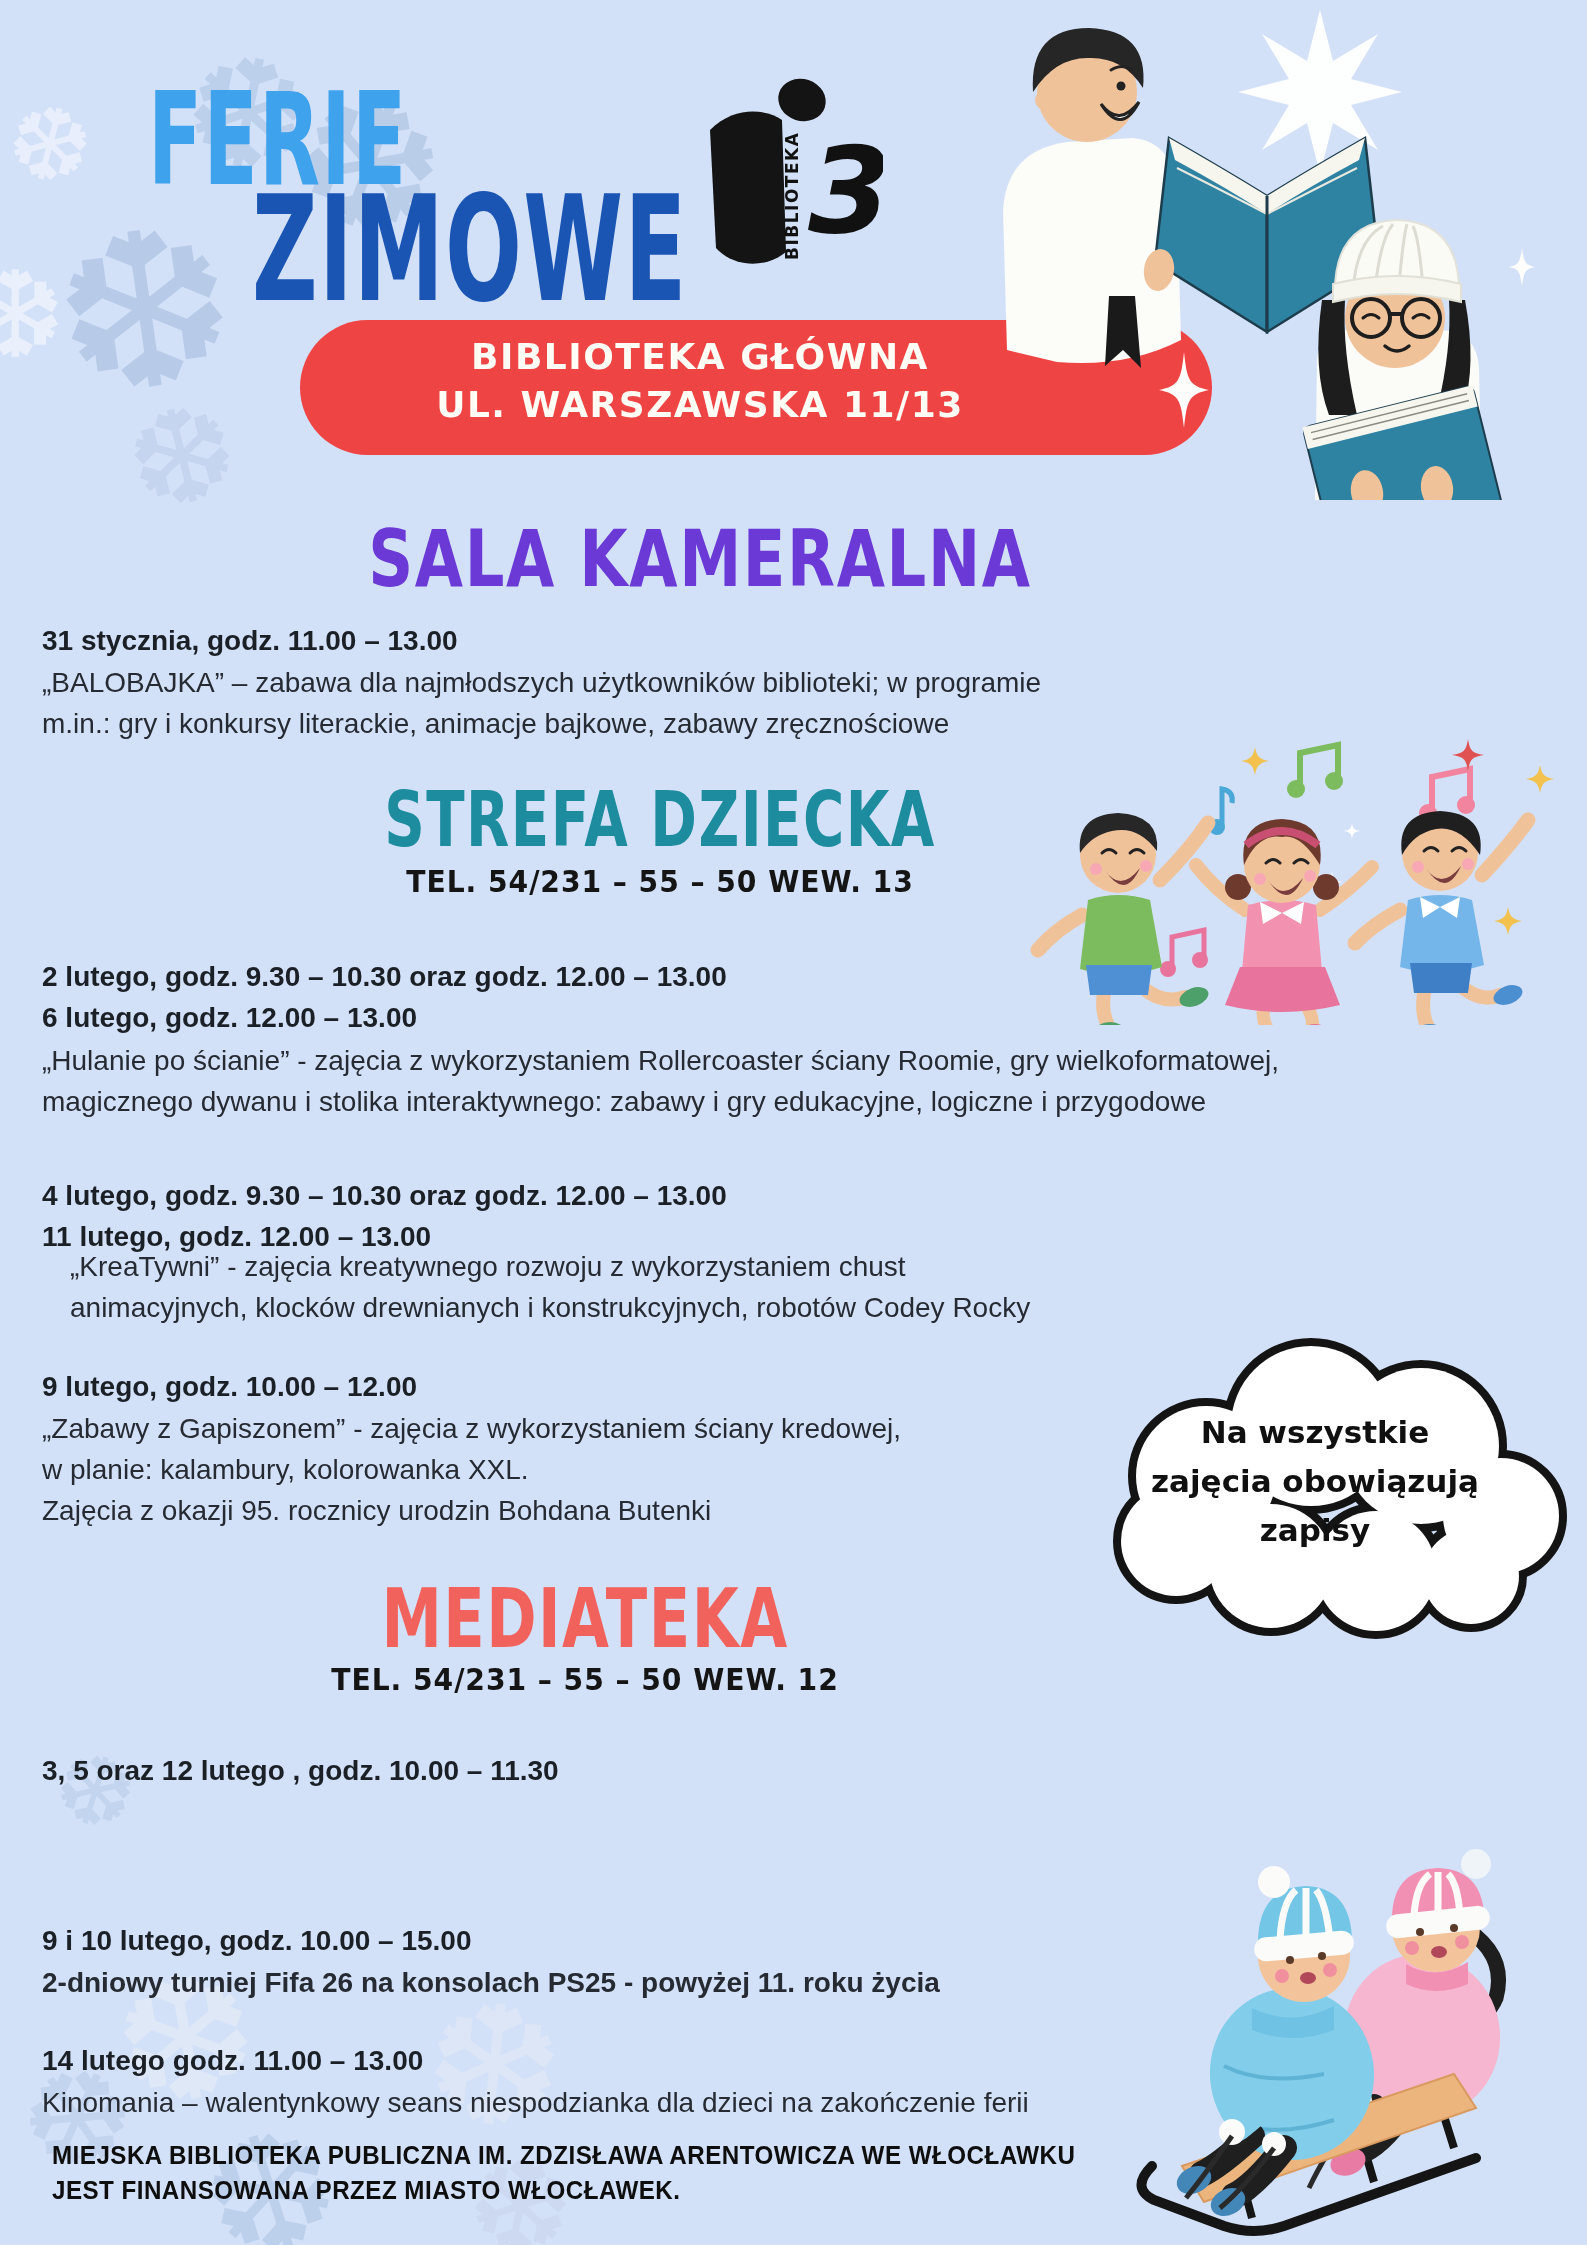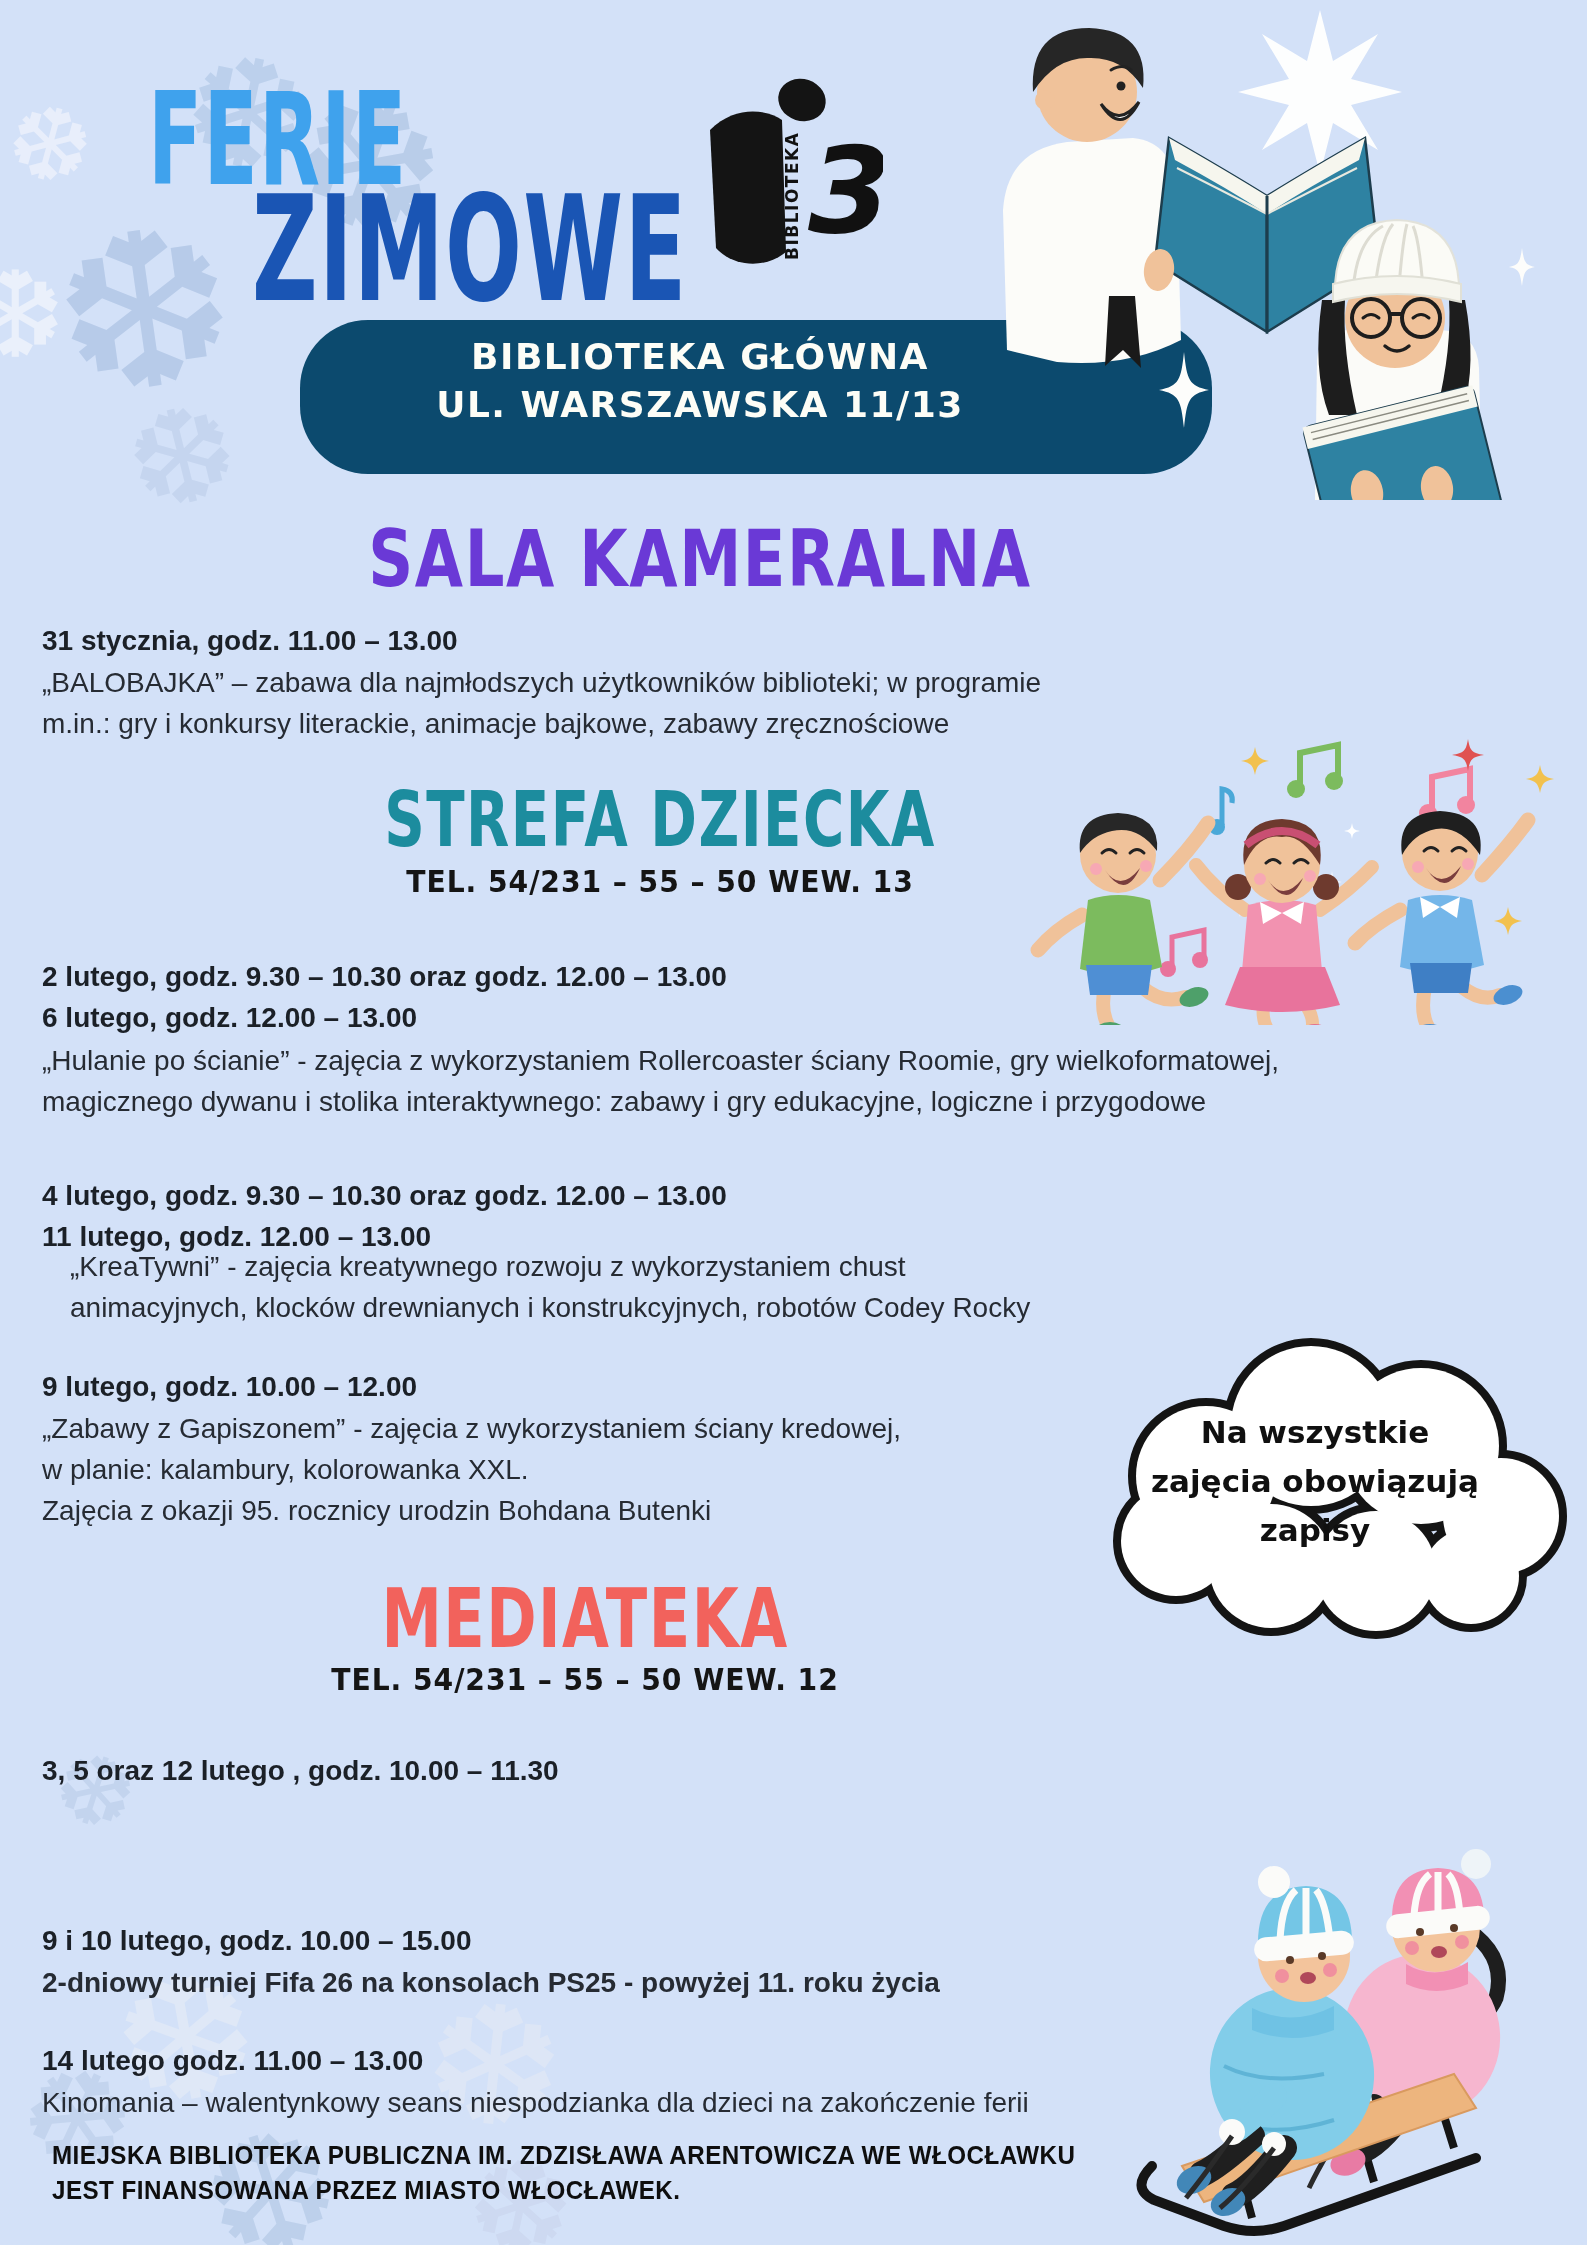--- a/index.html
+++ b/index.html
@@ -9,22 +9,22 @@
     font-family:"Liberation Sans",sans-serif;
   }
   .flake{position:absolute;line-height:1;user-select:none;z-index:0;}
   .title{
     position:absolute;font-family:"DejaVu Sans",sans-serif;font-weight:bold;
     line-height:1;transform-origin:left top;z-index:2;letter-spacing:2px;
   }
   .title-ferie{left:148px;top:76px;font-size:128px;color:#3fa2ed;transform:scaleX(.62);}
   .title-zimowe{left:252px;top:176px;font-size:146px;color:#1a55b4;transform:scaleX(.62);}
   .banner{
-    position:absolute;left:300px;top:320px;width:912px;height:154px;border-radius:68px;
-    background:#0c4a6e;z-index:1;
+    position:absolute;left:300px;top:320px;width:912px;height:135px;border-radius:68px;
+    background:#ef4444;z-index:1;
   }
   .banner-text{
     position:absolute;left:0;top:13px;width:800px;text-align:center;
     font-family:"DejaVu Sans",sans-serif;font-weight:bold;font-size:36px;line-height:48px;
     color:#fdfdf6;letter-spacing:1.5px;white-space:pre;
   }
   .heading{
     position:absolute;width:1000px;text-align:center;z-index:2;
     font-family:"DejaVu Sans",sans-serif;font-weight:bold;line-height:1;
     transform-origin:center;letter-spacing:2px;

